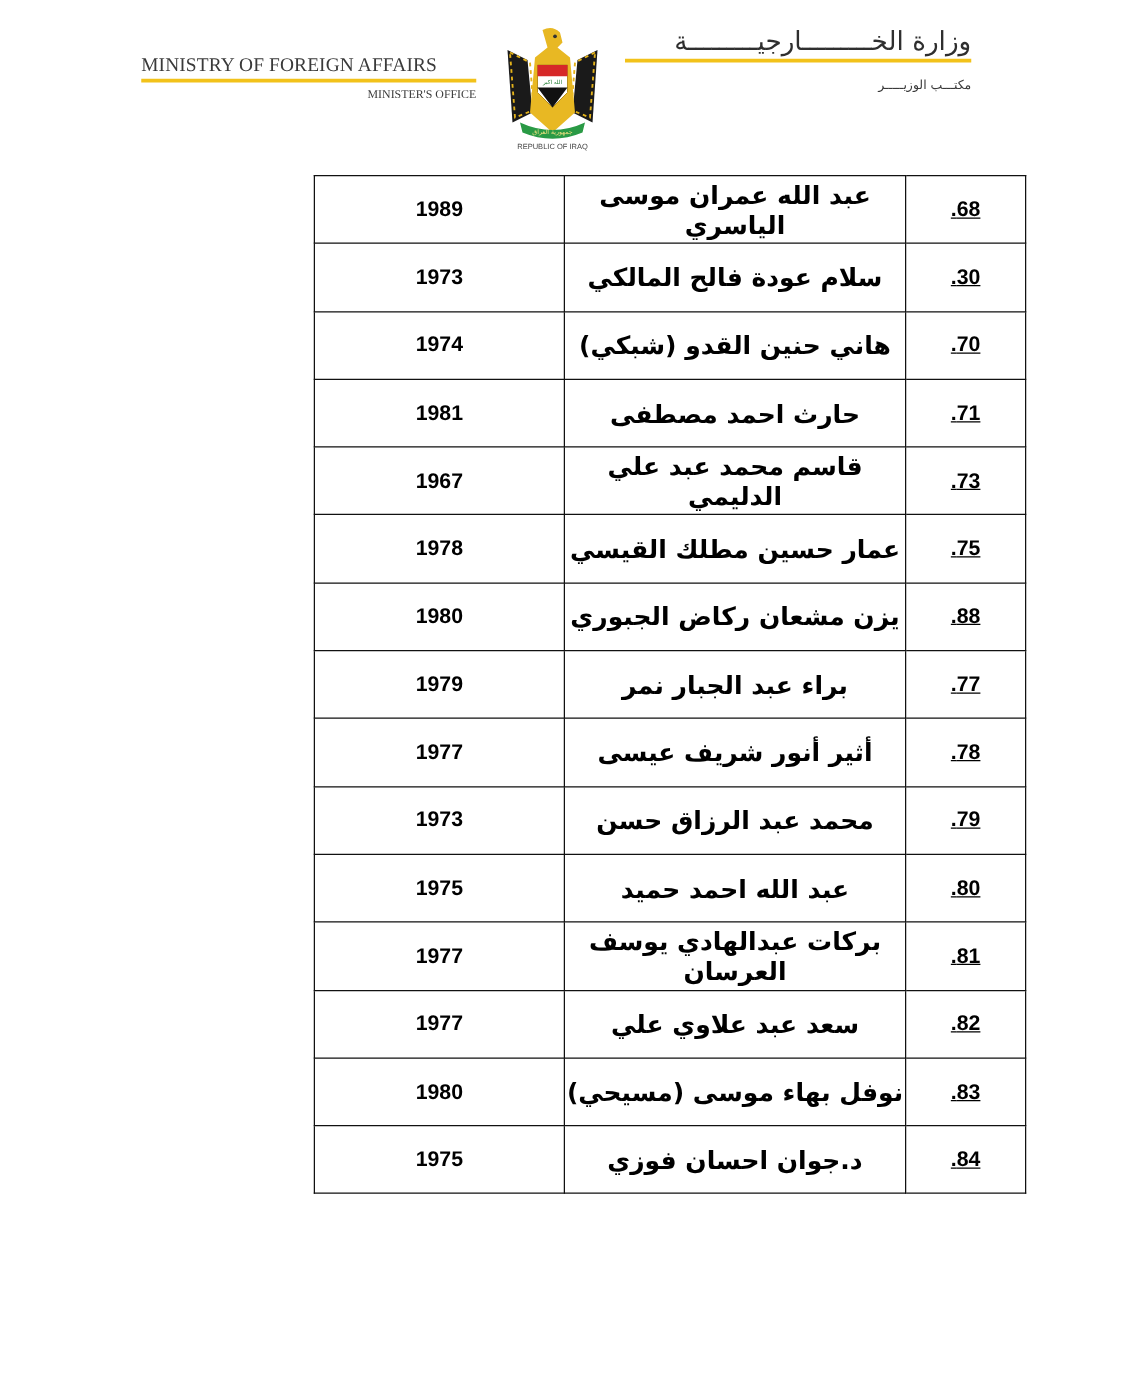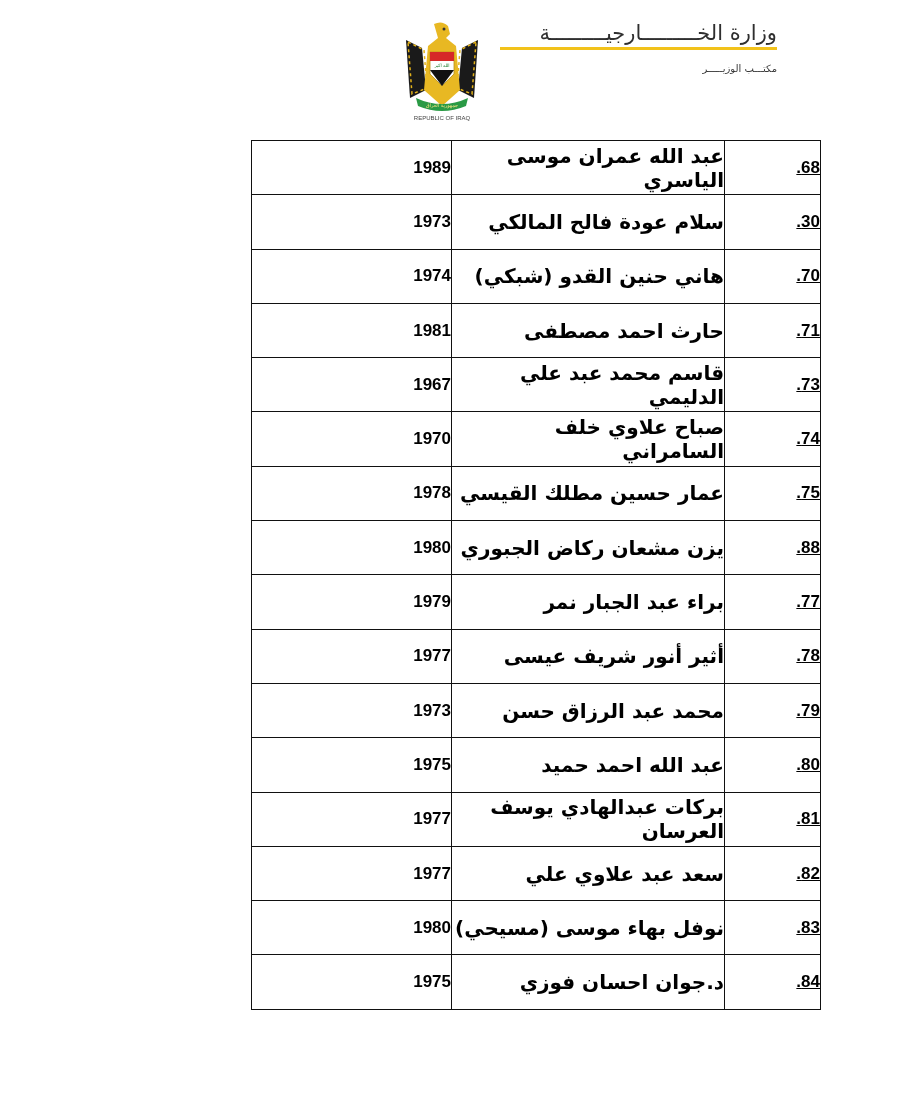--- a/index.html
+++ b/index.html
@@ -10,29 +10,34 @@
   .en-line { height: 3px; background: #f2c21a; margin-top: 1px; }
   .en-sub { font-family: "Liberation Serif", serif; font-size: 9.5px; color: #3a3a3a; text-align: right; margin-top: 5px; }
   .ar-block { position: absolute; left: 500px; top: 20px; width: 277px; direction: rtl; }
   .ar-title { font-family: "DejaVu Sans", sans-serif; font-size: 21px; color: #2f2f2f; line-height: 26px; white-space: nowrap; text-align: right; letter-spacing: 1px; }
   .ar-line { height: 3px; background: #f2c21a; margin-top: 1px; }
   .ar-sub { font-family: "DejaVu Sans", sans-serif; font-size: 10px; color: #3a3a3a; text-align: right; margin-top: 13px; }
   .emblem { position: absolute; left: 400px; top: 20px; width: 84px; height: 108px; }
   .emblem-caption { position: absolute; left: 0; top: 95px; width: 84px; text-align: center; font-size: 6px; color: #444; font-family: "Liberation Sans", sans-serif; }
 
   table.roster { position: absolute; left: 251px; top: 140px; border-collapse: collapse; width: 570px; }
-  table.roster td { border: 1.5px solid #111; height: 53.3px; padding: 0; text-align: right; vertical-align: middle; color: #000; }
+  table.roster td { border: 1.5px solid #111; height: 53.3px; padding: 0; text-align: center; vertical-align: middle; color: #000; }
   td.year { width: 199px; font-family: "Liberation Sans", sans-serif; font-weight: bold; font-size: 17px; }
   td.name { width: 272px; font-family: "DejaVu Sans", sans-serif; font-weight: bold; font-size: 20px; direction: rtl; }
   td.num { width: 95px; font-family: "Liberation Sans", sans-serif; font-weight: bold; font-size: 17px; direction: rtl; text-decoration: underline; }
 </style>
 </head>
 <body>
 
 <div class="header">
+  <div class="en-block">
+    <div class="en-title">MINISTRY OF FOREIGN AFFAIRS</div>
+    <div class="en-line"></div>
+    <div class="en-sub">MINISTER'S OFFICE</div>
+  </div>
 
   <div class="emblem">
     <svg width="84" height="95" viewBox="0 0 84 95">
 
       <path d="M6 20 L22 28 L26 70 L10 78 Z" fill="#1a1a1a"></path>
       <path d="M78 20 L62 28 L58 70 L74 78 Z" fill="#1a1a1a"></path>
       <path d="M8 22 L24 30 L27 68 L12 74 Z" fill="none" stroke="#e3b21a" stroke-width="1.5" stroke-dasharray="3 3"></path>
       <path d="M76 22 L60 30 L57 68 L72 74 Z" fill="none" stroke="#e3b21a" stroke-width="1.5" stroke-dasharray="3 3"></path>
 
       <path d="M34 4 Q42 0 48 6 L50 14 L46 18 L56 26 L60 70 L42 86 L24 70 L28 26 L38 18 Z" fill="#e8b823"></path>
@@ -77,25 +82,20 @@
         <td class="year">1981</td>
         <td class="name">حارث احمد مصطفى</td>
         <td class="num">71.</td>
       </tr>
       <tr>
         <td class="year">1967</td>
         <td class="name">قاسم محمد عبد علي الدليمي</td>
         <td class="num">73.</td>
       </tr>
       <tr>
-        <td class="year">1970</td>
-        <td class="name">صباح علاوي خلف السامراني</td>
-        <td class="num">74.</td>
-      </tr>
-      <tr>
         <td class="year">1978</td>
         <td class="name">عمار حسين مطلك القيسي</td>
         <td class="num">75.</td>
       </tr>
       <tr>
         <td class="year">1980</td>
         <td class="name">يزن مشعان ركاض الجبوري</td>
         <td class="num">88.</td>
       </tr>
       <tr>

